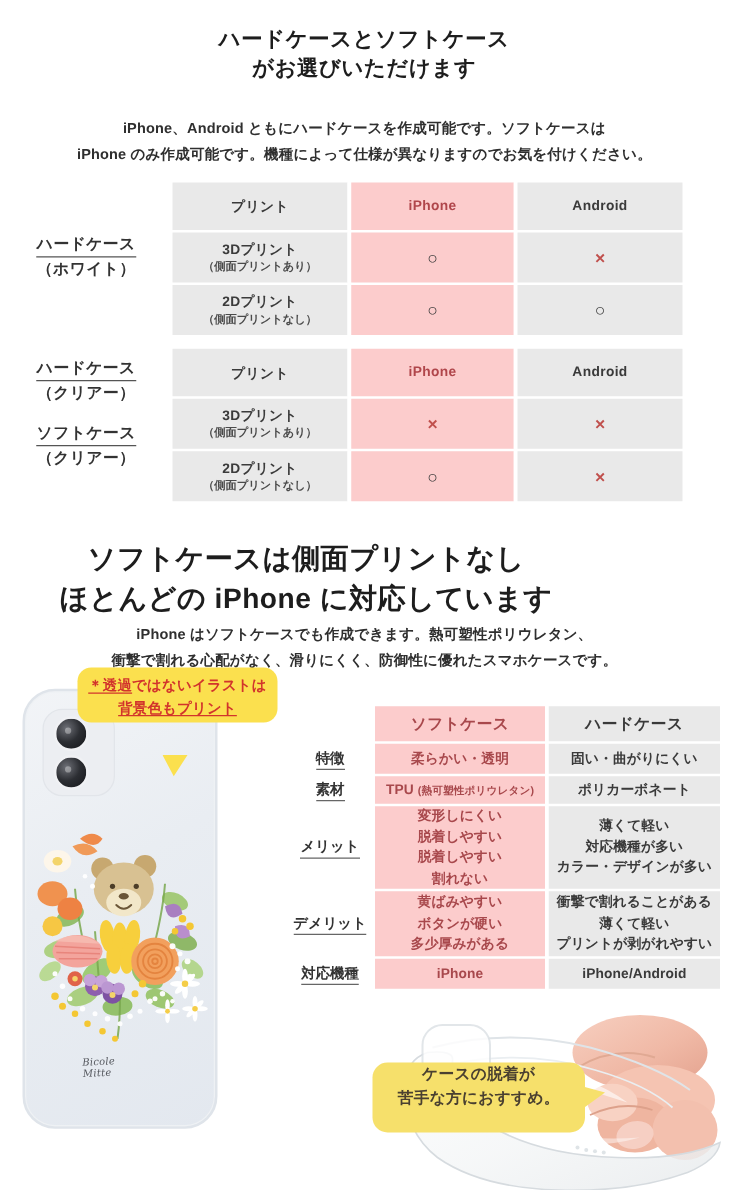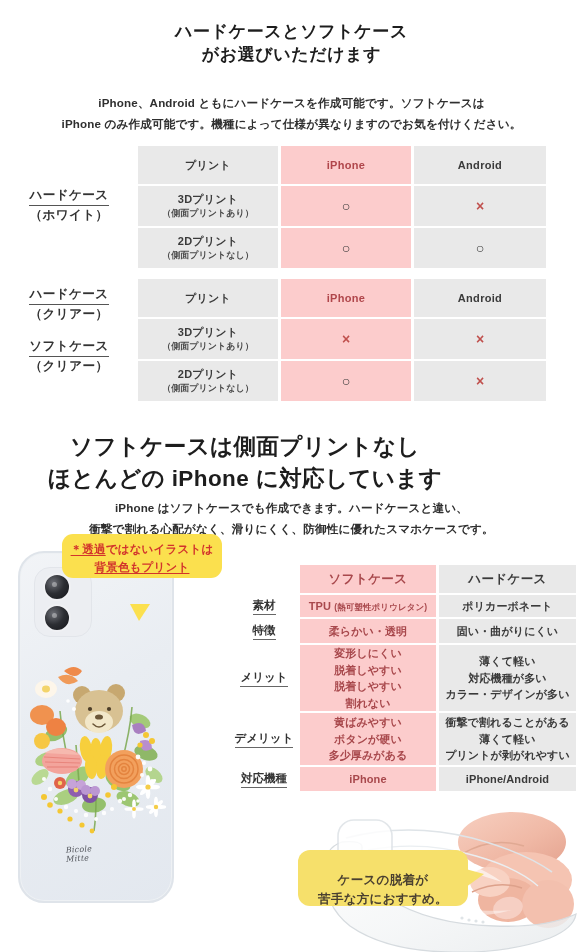--- a/index.html
+++ b/index.html
@@ -280,21 +280,21 @@
     <td class="c-gray"><span class="mark-x">×</span></td>
   </tr>
 </tbody>
   </table>
 
 <div class="abs h-block" style="left:0; top:431px; width:490px;">
   <div class="headline-2">ソフトケースは側面プリントなし</div>
   <div class="headline-2">ほとんどの iPhone に対応しています</div>
 </div>
 <div class="abs h-block" style="left:0; top:497px; width:583px;">
-  <div class="subcopy">iPhone はソフトケースでも作成できます。ハードケースと違い、</div>
+  <div class="subcopy">iPhone はソフトケースでも作成できます。熱可塑性ポリウレタン、</div>
   <div class="subcopy">衝撃で割れる心配がなく、滑りにくく、防御性に優れたスマホケースです。</div>
 </div>
 
 <div class="phone" style="left:18px; top:551px; width:152px; height:348px;">
 
   <div class="phone-cam" style="left:14px; top:14px; width:56px; height:68px;">
     <div class="lens" style="left:8px; top:5px; width:24px; height:24px;"></div>
     <div class="lens" style="left:8px; top:36px; width:24px; height:24px;"></div>
   </div>
 
@@ -479,33 +479,33 @@
 <table class="cmp abs" style="left:228px; top:563px; width:348px;">
   <tbody>
       <tr>
     <td class="cmp-lbl" style="width:72px; height:28px;"></td>
     <td class="cmp-soft cmp-head" style="width:136px;">ソフトケース</td>
     <td class="colspace"></td>
     <td class="cmp-hard cmp-head" style="width:137px;">ハードケース</td>
   </tr>
 
   <tr>
+    <td class="cmp-lbl" style="height:24px;"><span>特徴</span></td>
+    <td class="cmp-soft cmp-cell">柔らかい・透明</td>
+    <td class="colspace"></td>
+    <td class="cmp-hard cmp-cell">固い・曲がりにくい</td>
+  </tr>
+
+  <tr>
     <td class="cmp-lbl" style="height:22px;"><span>素材</span></td>
     <td class="cmp-soft cmp-cell">
       <span>TPU </span><span class="small">(熱可塑性ポリウレタン)</span>
     </td>
     <td class="colspace"></td>
     <td class="cmp-hard cmp-cell">ポリカーボネート</td>
-  </tr>
-
-  <tr>
-    <td class="cmp-lbl" style="height:24px;"><span>特徴</span></td>
-    <td class="cmp-soft cmp-cell">柔らかい・透明</td>
-    <td class="colspace"></td>
-    <td class="cmp-hard cmp-cell">固い・曲がりにくい</td>
   </tr>
 
   <tr>
     <td class="cmp-lbl" style="height:64px;"><span>メリット</span></td>
     <td class="cmp-soft cmp-cell">
       <div>変形しにくい</div>
       <div>脱着しやすい</div>
       <div>脱着しやすい</div>
       <div>割れない</div>
     </td>
@@ -582,21 +582,21 @@
       <g fill="#dfe4e7">
         <circle cx="150" cy="122" r="1.6"></circle>
           <circle cx="157" cy="124" r="1.6"></circle>
         <circle cx="164" cy="125" r="1.6"></circle>
           <circle cx="171" cy="126" r="1.6"></circle>
       </g>
     </g>
   </svg>
 </div>
 
-<div class="bubble2" style="left:298px; top:850px; width:170px; height:56px; padding-top:21px;">
+<div class="bubble2" style="left:298px; top:850px; width:170px; height:56px; padding-top:0;">
   <div class="btxt2">ケースの脱着が</div>
   <div class="btxt2">苦手な方におすすめ。</div>
 </div>
 <svg class="abs" style="left:462px; top:868px; width:24px; height:24px;">
   <polygon points="0,0 0,22 22,6" fill="#f6e06b"></polygon>
 </svg>
 
 <div class="footnote" style="left:10px; top:954px;">＊ソフトケースへのプリントイメージ</div>
 
 </body></html>

